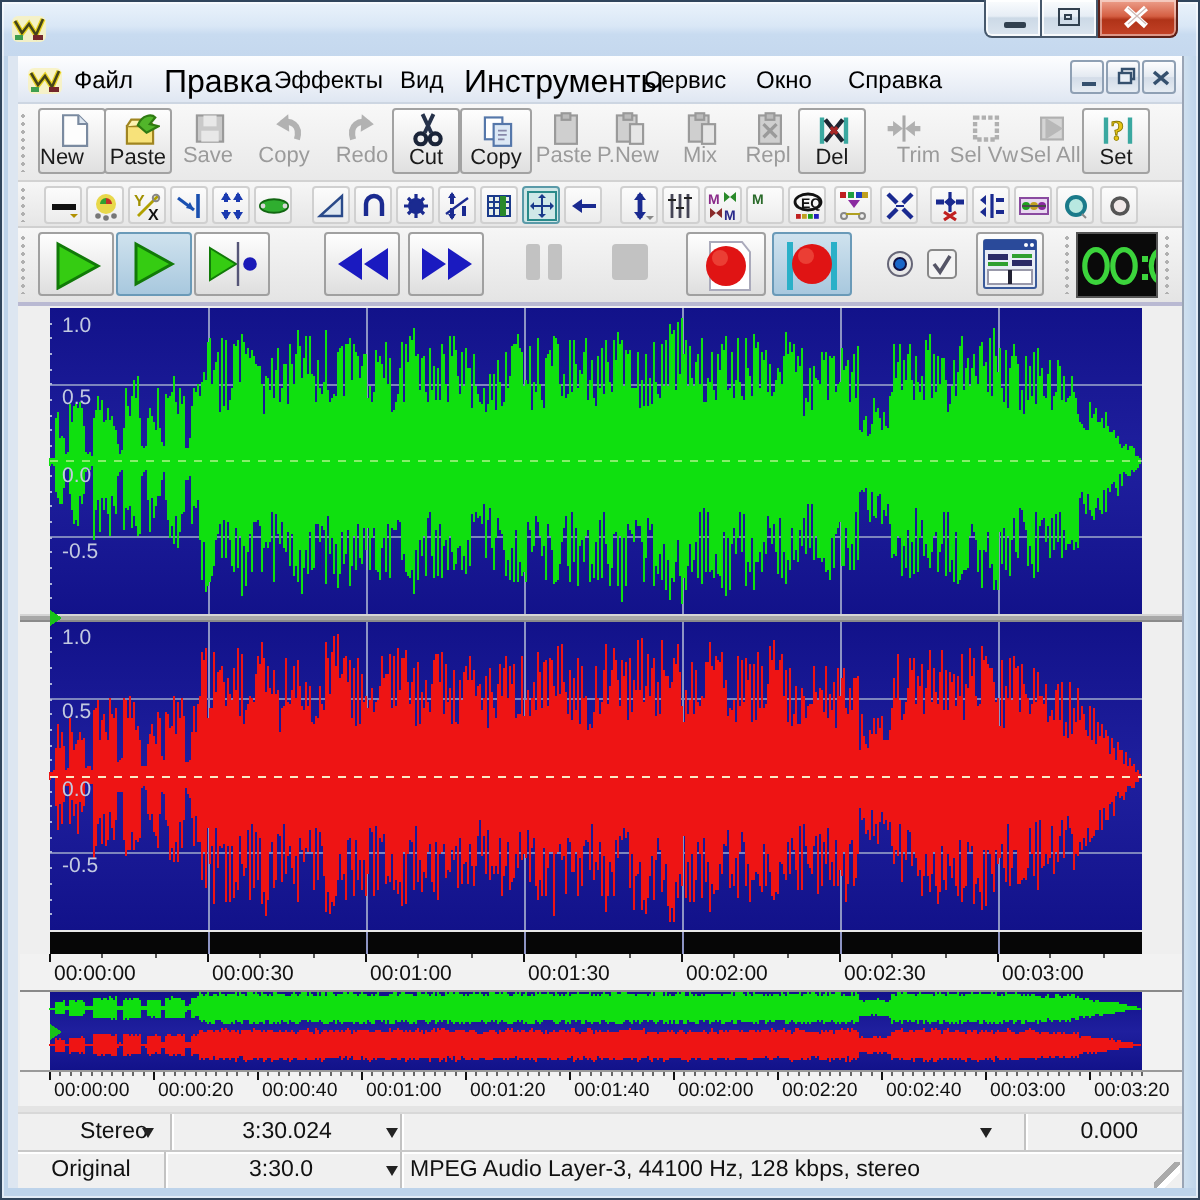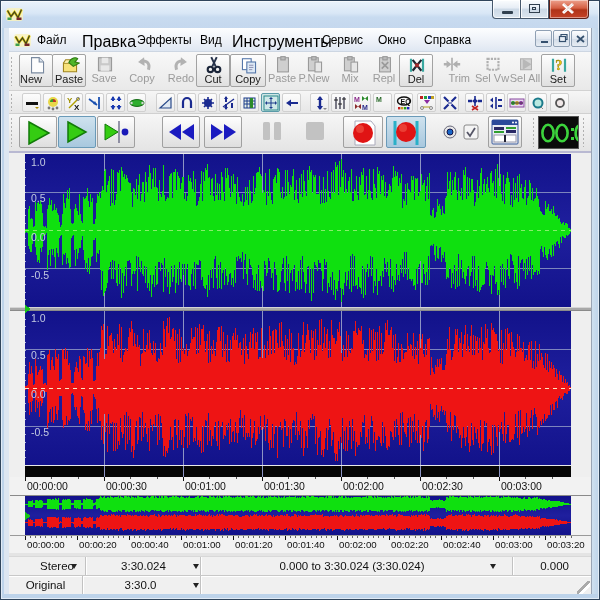--- a/index.html
+++ b/index.html
@@ -459,30 +459,30 @@
       <text x="547" y="548" font-family="Liberation Sans" font-size="9.7" fill="#111">00:03:20</text>
     </svg>
     <div class="abs" style="left:4px;top:553px;width:592px;height:3px;background:#e4e4e4"></div>
     <div class="abs" style="left:9px;top:556px;width:582px;height:19px;background:#f0f0f0;border-top:1px solid #d8d8d8;font-size:11.5px;color:#111">
       <div class="abs" style="left:0;top:3px;width:96px;text-align:center">Stereo</div>
       <div class="abs" style="left:62px;top:7px;width:0;height:0;border:3.5px solid transparent;border-top:5px solid #222"></div>
       <div class="abs" style="left:76px;top:0;width:1px;height:19px;background:#c2c2c2;box-shadow:1px 0 0 #fff"></div>
       <div class="abs" style="left:78px;top:3px;width:113px;text-align:center">3:30.024</div>
       <div class="abs" style="left:184px;top:7px;width:0;height:0;border:3.5px solid transparent;border-top:5px solid #222"></div>
       <div class="abs" style="left:191px;top:0;width:1px;height:19px;background:#c2c2c2;box-shadow:1px 0 0 #fff"></div>
-      <div class="abs" style="left:193px;top:3px;width:300px;text-align:center">0.000 to 3:30.024 (3:30.024)</div>
       <div class="abs" style="left:481px;top:7px;width:0;height:0;border:3.5px solid transparent;border-top:5px solid #222"></div>
       <div class="abs" style="left:503px;top:0;width:1px;height:19px;background:#c2c2c2;box-shadow:1px 0 0 #fff"></div>
       <div class="abs" style="left:505px;top:3px;width:55px;text-align:right">0.000</div>
     </div>
     <div class="abs" style="left:9px;top:575px;width:582px;height:19px;background:#f0f0f0;border-top:1px solid #c8c8c8;box-shadow:inset 0 1px 0 #fff;font-size:11.5px;color:#111">
       <div class="abs" style="left:0;top:3px;width:73px;text-align:center">Original</div>
       <div class="abs" style="left:73px;top:0;width:1px;height:19px;background:#c2c2c2;box-shadow:1px 0 0 #fff"></div>
       <div class="abs" style="left:75px;top:3px;width:113px;text-align:center">3:30.0</div>
       <div class="abs" style="left:184px;top:7px;width:0;height:0;border:3.5px solid transparent;border-top:5px solid #222"></div>
       <div class="abs" style="left:191px;top:0;width:1px;height:19px;background:#c2c2c2;box-shadow:1px 0 0 #fff"></div>
+      <div class="abs" style="left:196px;top:3px">MPEG Audio Layer-3, 44100 Hz, 128 kbps, stereo</div>
       <div class="abs" style="left:568px;top:5px;width:13px;height:13px;background-image:linear-gradient(135deg,transparent 40%,#aaa 40%,#aaa 55%,#fff 55%,#fff 70%,transparent 70%)"></div>
     </div>
     <div class="abs" style="left:1px;top:28px;width:3px;height:566px;background:#bdd3ea;z-index:40"></div>
     <div class="abs" style="left:4px;top:28px;width:5px;height:566px;background:#dde6f1;z-index:39"></div>
     <div class="abs" style="left:591px;top:28px;width:1px;height:566px;background:#9aa5b5;z-index:39"></div>
     <div class="abs" style="left:592px;top:28px;width:7px;height:566px;background:linear-gradient(90deg,#cfe0ef,#bdd3ea);z-index:40"></div>
     <div class="abs" style="left:1px;top:594px;width:598px;height:5px;background:#bdd3ea;z-index:40"></div>
   </div>
 </body></html>

